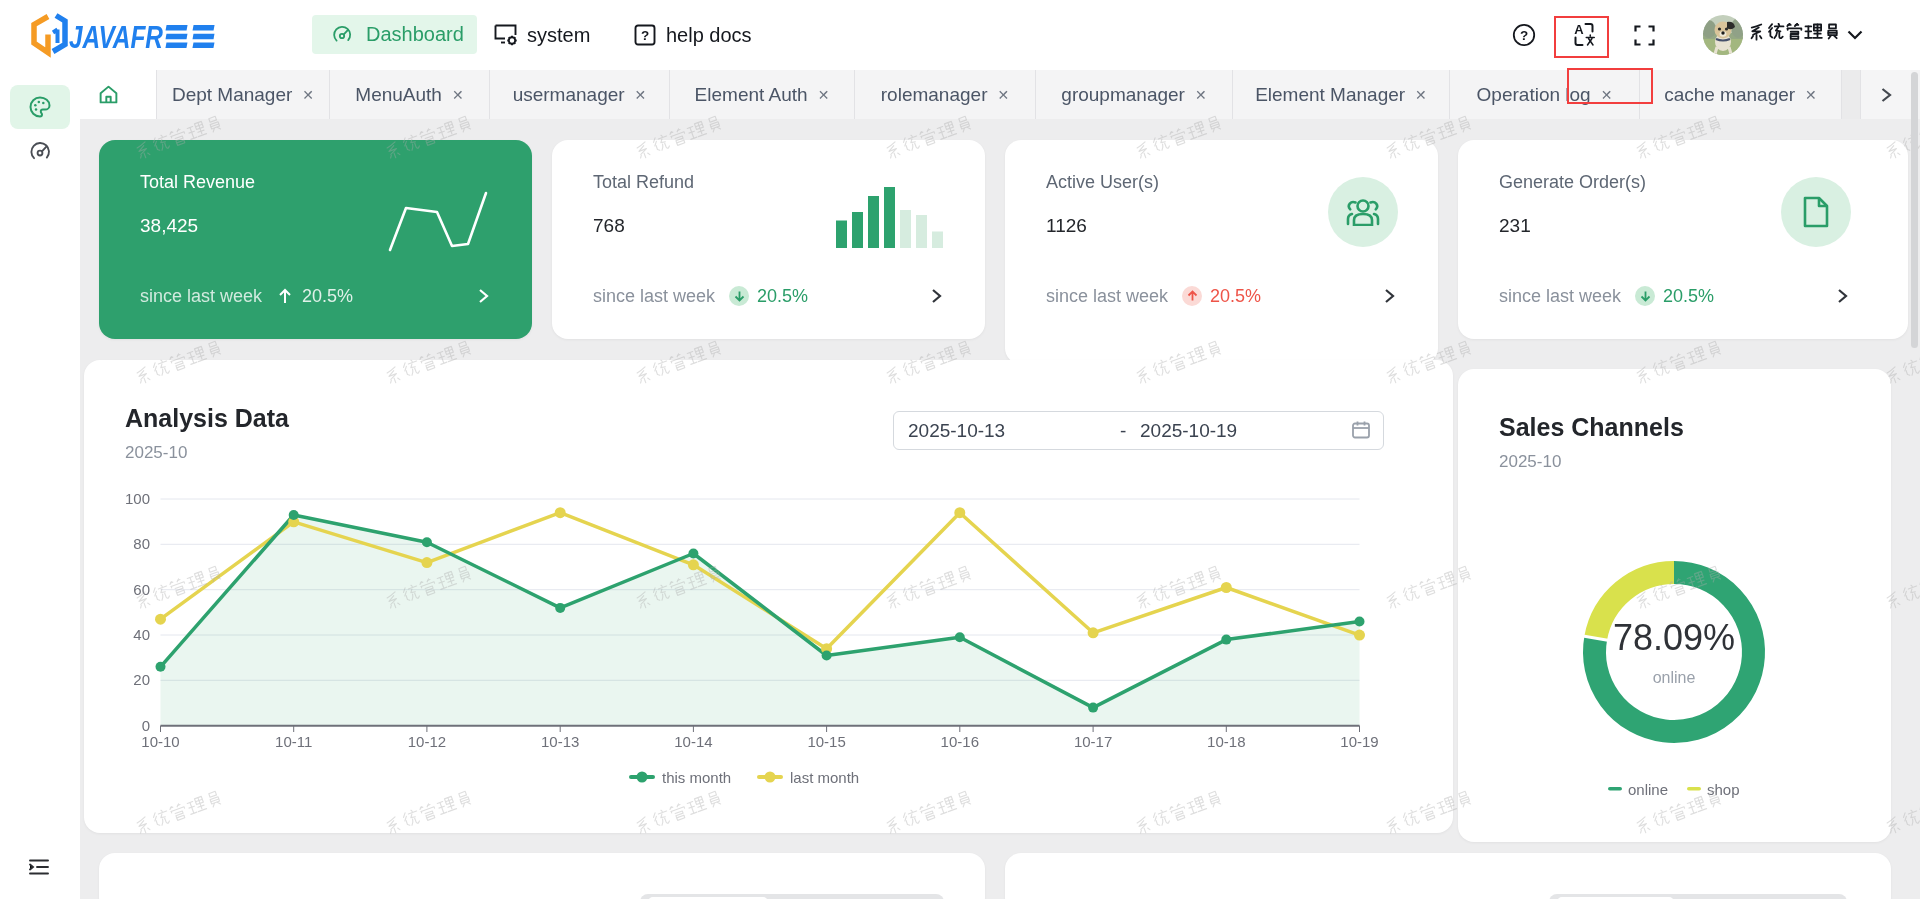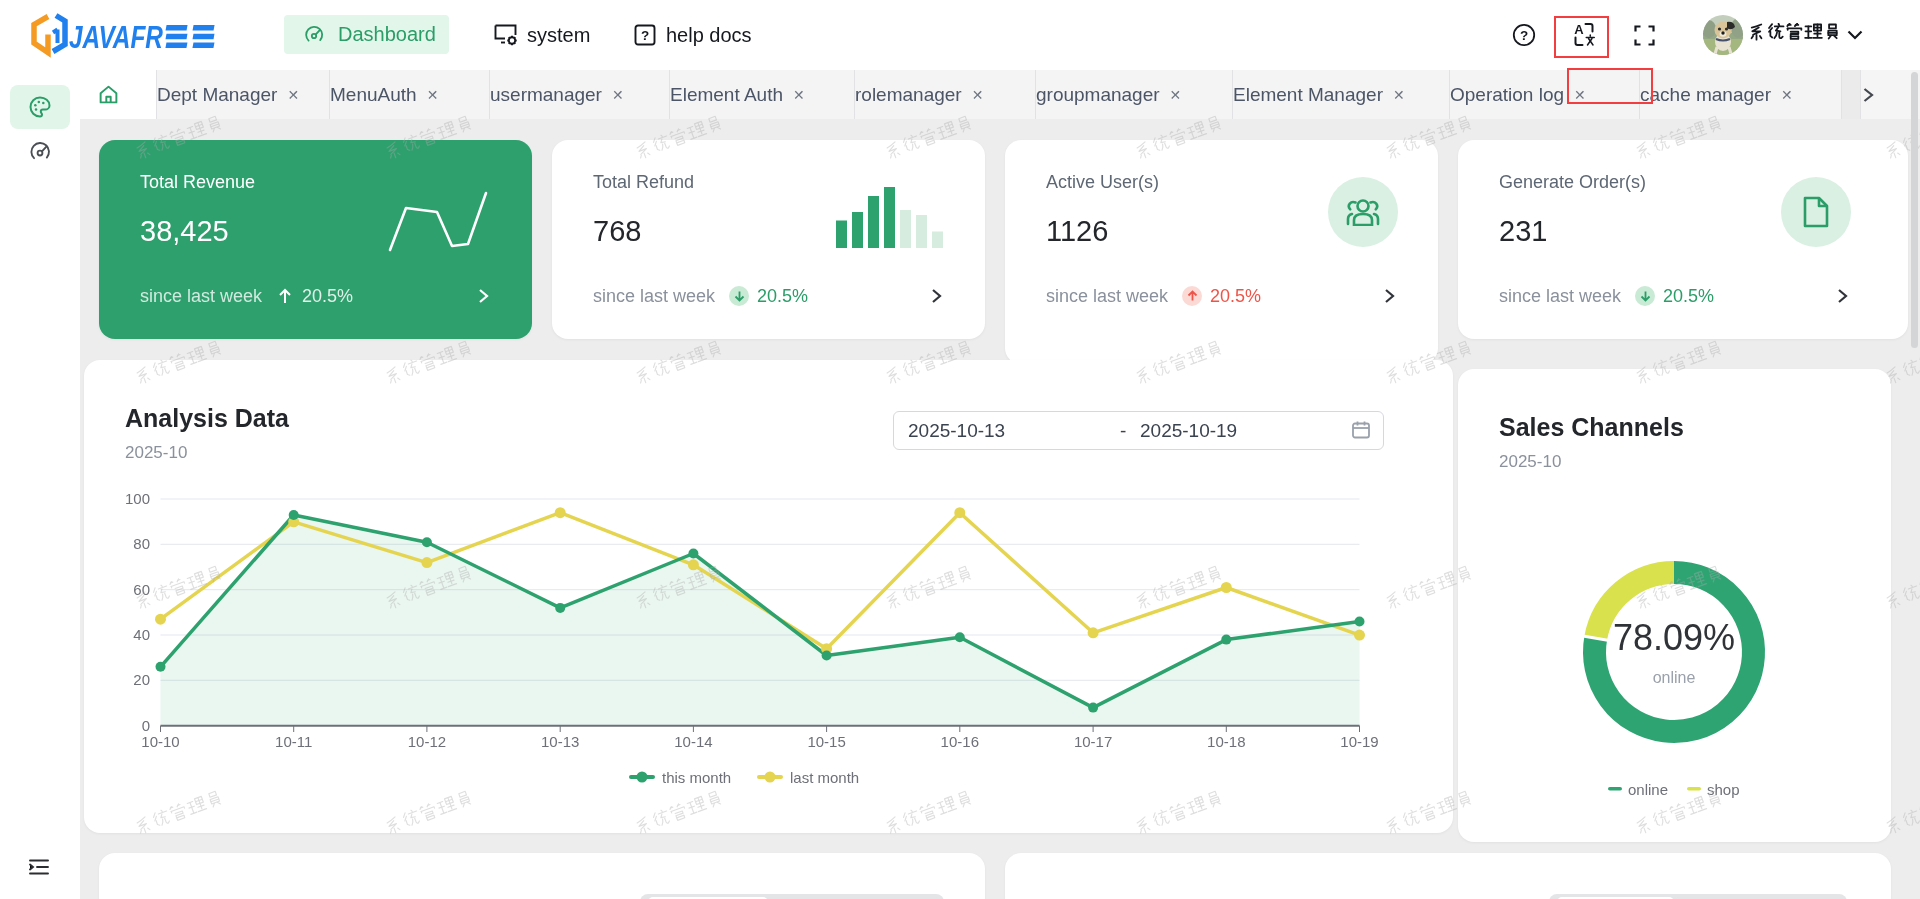--- a/index.html
+++ b/index.html
@@ -2,35 +2,35 @@
 <html><head>
 <meta charset="utf-8">
 <style>
   * { margin:0; padding:0; box-sizing:border-box; }
   html,body { width:1920px; height:899px; overflow:hidden; font-family:"Liberation Sans", sans-serif; background:#ededee; }
   .abs { position:absolute; }
   #stage { position:relative; width:1920px; height:899px; }
   
   #navbar { position:absolute; left:0; top:0; width:1920px; height:70px; background:#fff; z-index:30; }
   .navitem { position:absolute; top:0; height:70px; display:flex; align-items:center; font-size:20px; color:#15181e; }
-  #pill { position:absolute; left:284px; top:15px; width:165px; height:39px; background:#e3f6ea; border-radius:4px; display:flex; align-items:center; }
+  #pill { position:absolute; left:312px; top:15px; width:165px; height:39px; background:#e3f6ea; border-radius:4px; display:flex; align-items:center; }
   #pill span { color:#2a9d68; font-size:20px; margin-left:34px; }
   
   #tabbar { position:absolute; left:80px; top:70px; width:1840px; height:49px; background:#f4f4f5; z-index:20; display:flex; }
-  .tab { height:49px; border-right:1px solid #e2e2e5; display:flex; align-items:center; font-size:19px; color:#4b5566; background:#f4f4f5; }
+  .tab { height:49px; border-right:1px solid #e2e2e5; display:flex; align-items:center; justify-content:center; font-size:19px; color:#4b5566; background:#f4f4f5; }
   .tab .x { margin-left:10px; color:#6f7682; font-size:14px; }
   #hometab { width:77px; background:#fff; border-right:1px solid #e2e2e5; display:flex; align-items:center; justify-content:flex-start; padding-left:18px; }
   
   #sidebar { position:absolute; left:0; top:70px; width:80px; height:829px; background:#fff; z-index:21; }
   #sideactive { position:absolute; left:10px; top:15px; width:60px; height:44px; border-radius:8px; background:#e1f5e8; }
   
   #content { position:absolute; left:80px; top:119px; width:1840px; height:780px; background:#ededee; z-index:1; }
   .card { position:absolute; background:#fff; border-radius:16px; box-shadow:0 1px 3px rgba(0,0,0,0.05); }
   .ctitle { position:absolute; left:41px; top:32px; font-size:18px; color:#5e6774; }
-  .cnum { position:absolute; left:41px; top:75px; font-size:29px; color:#23262b;text-align:center; }
+  .cnum { position:absolute; left:41px; top:75px; font-size:19px; color:#23262b;text-align:center; }
   .crow { position:absolute; left:41px; top:146px; height:20px; display:flex; align-items:center; font-size:18px; color:#8a919c; }
   .badge { width:20px; height:20px; border-radius:50%; display:flex; align-items:center; justify-content:center; margin:0 8px 0 14px; font-size:13px; font-weight:bold; }
   .pct { font-size:18px; }
   .chev { position:absolute; top:148px; }
   .iconcircle { position:absolute; left:323px; top:37px; width:70px; height:70px; border-radius:50%; background:#d9f0e2; display:flex; align-items:center; justify-content:center; }
   
   .bigtitle { position:absolute; left:41px; top:44px; font-size:25px; font-weight:700; color:#23262b; }
   .bigsub { position:absolute; left:41px; top:83px; font-size:17px; color:#8a919c; }
   
   #wmlayer { position:absolute; left:0; top:0; width:1920px; height:899px; z-index:40; pointer-events:none; }

